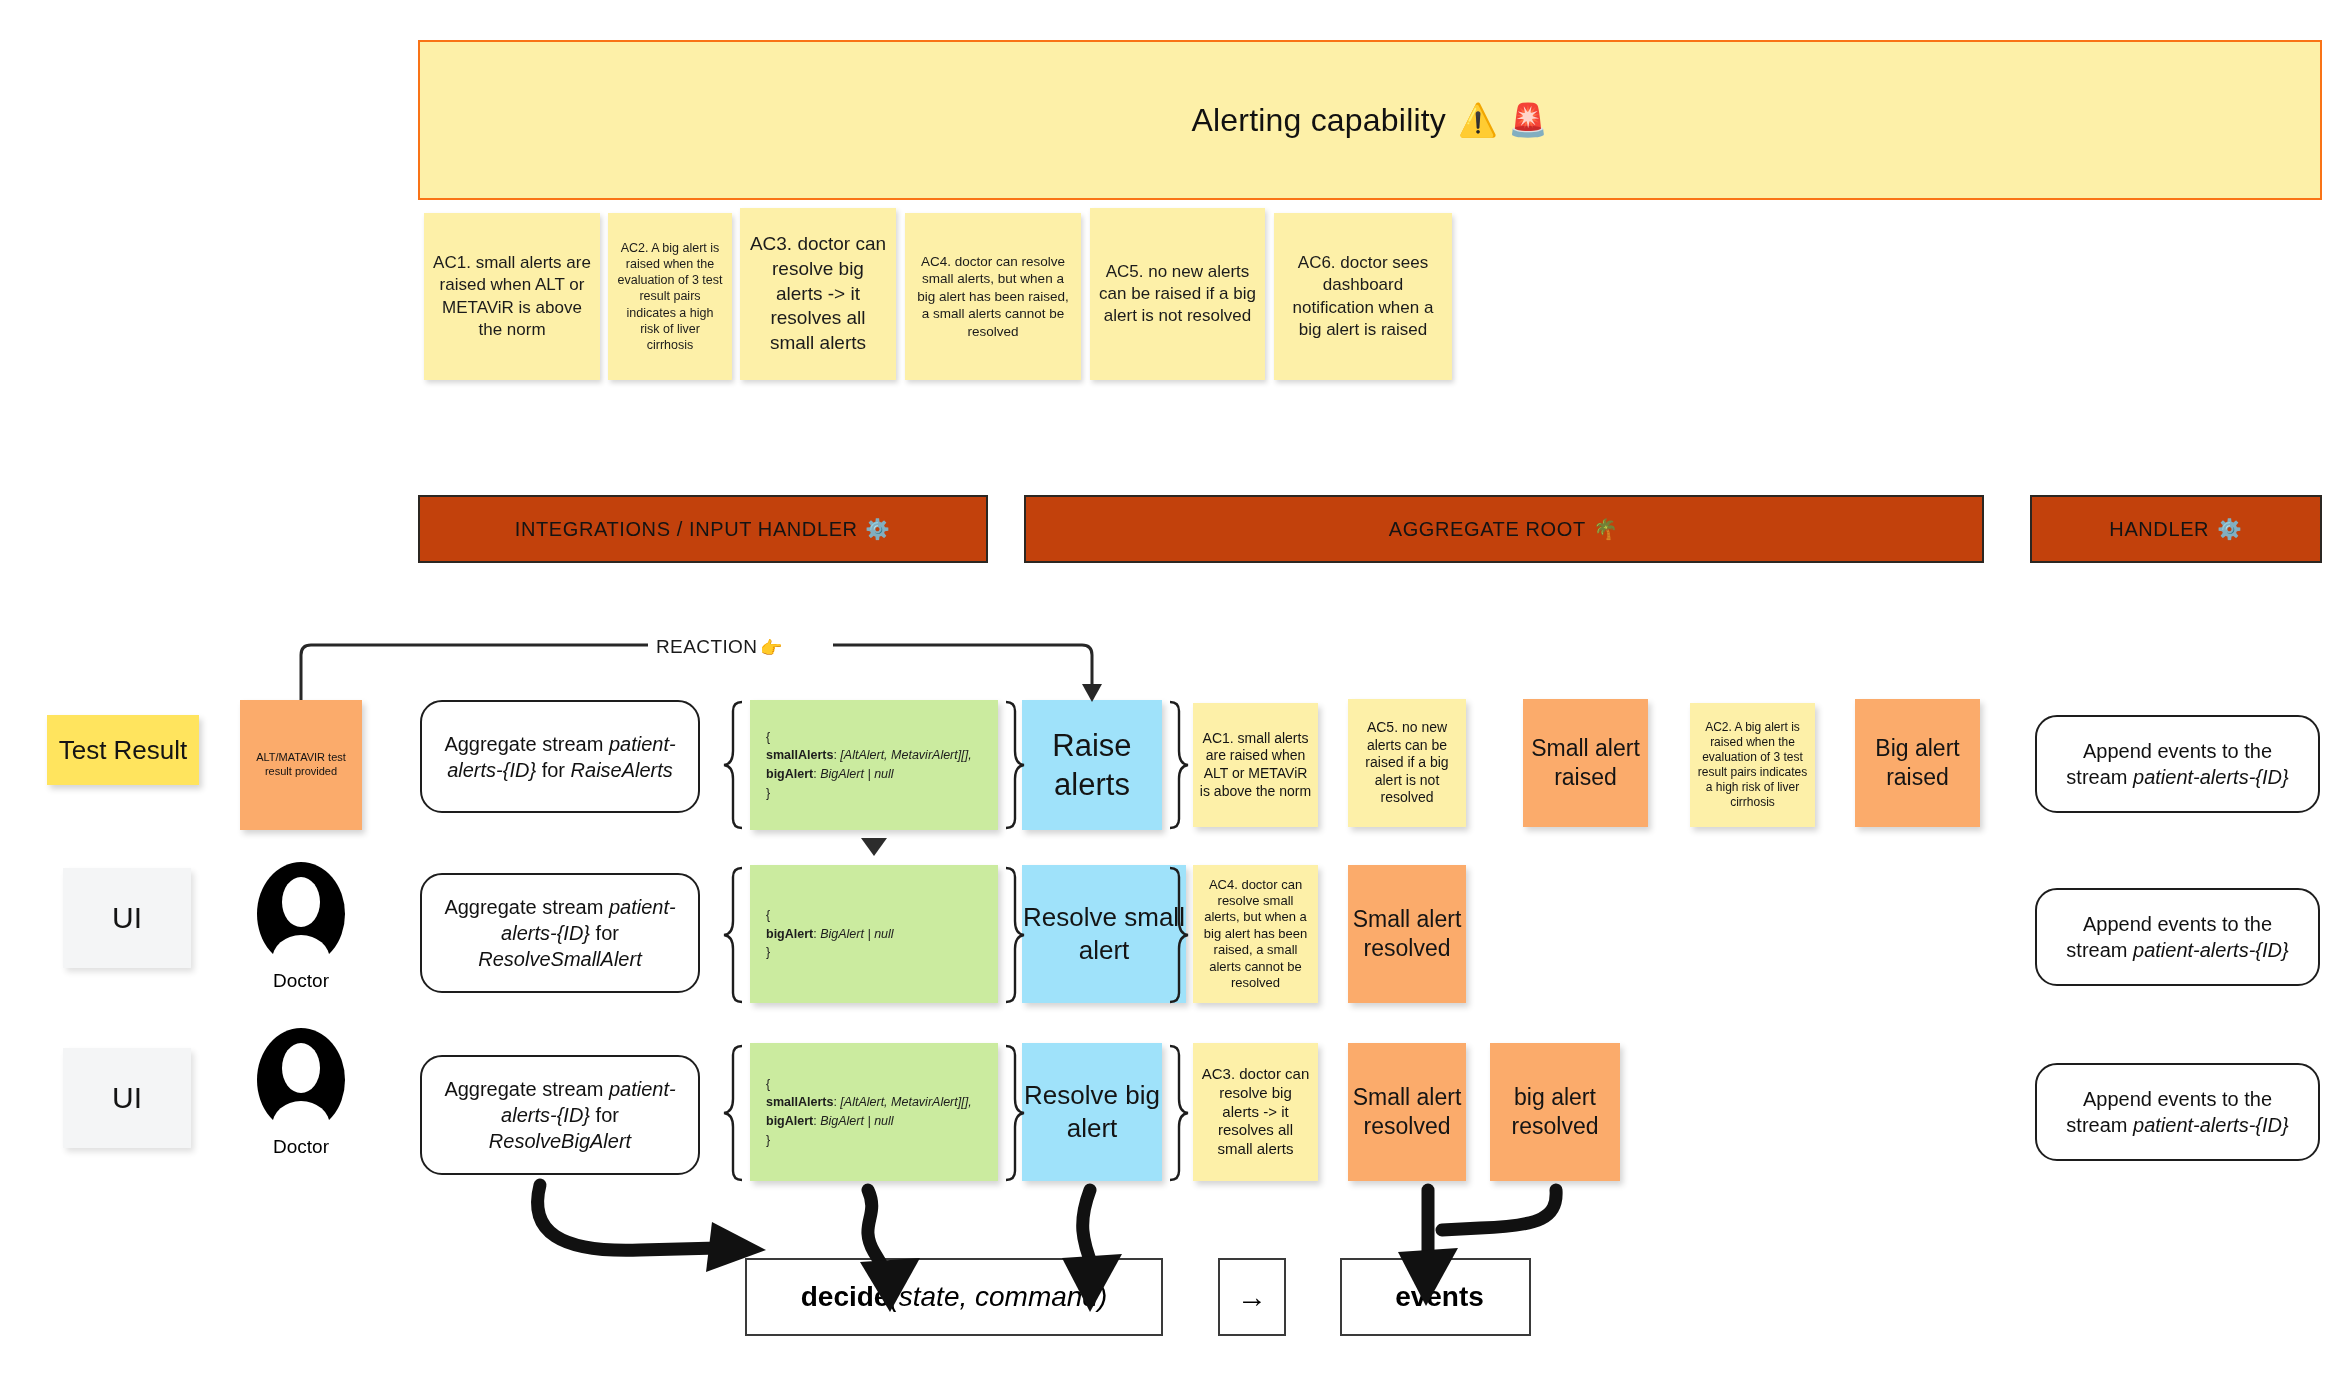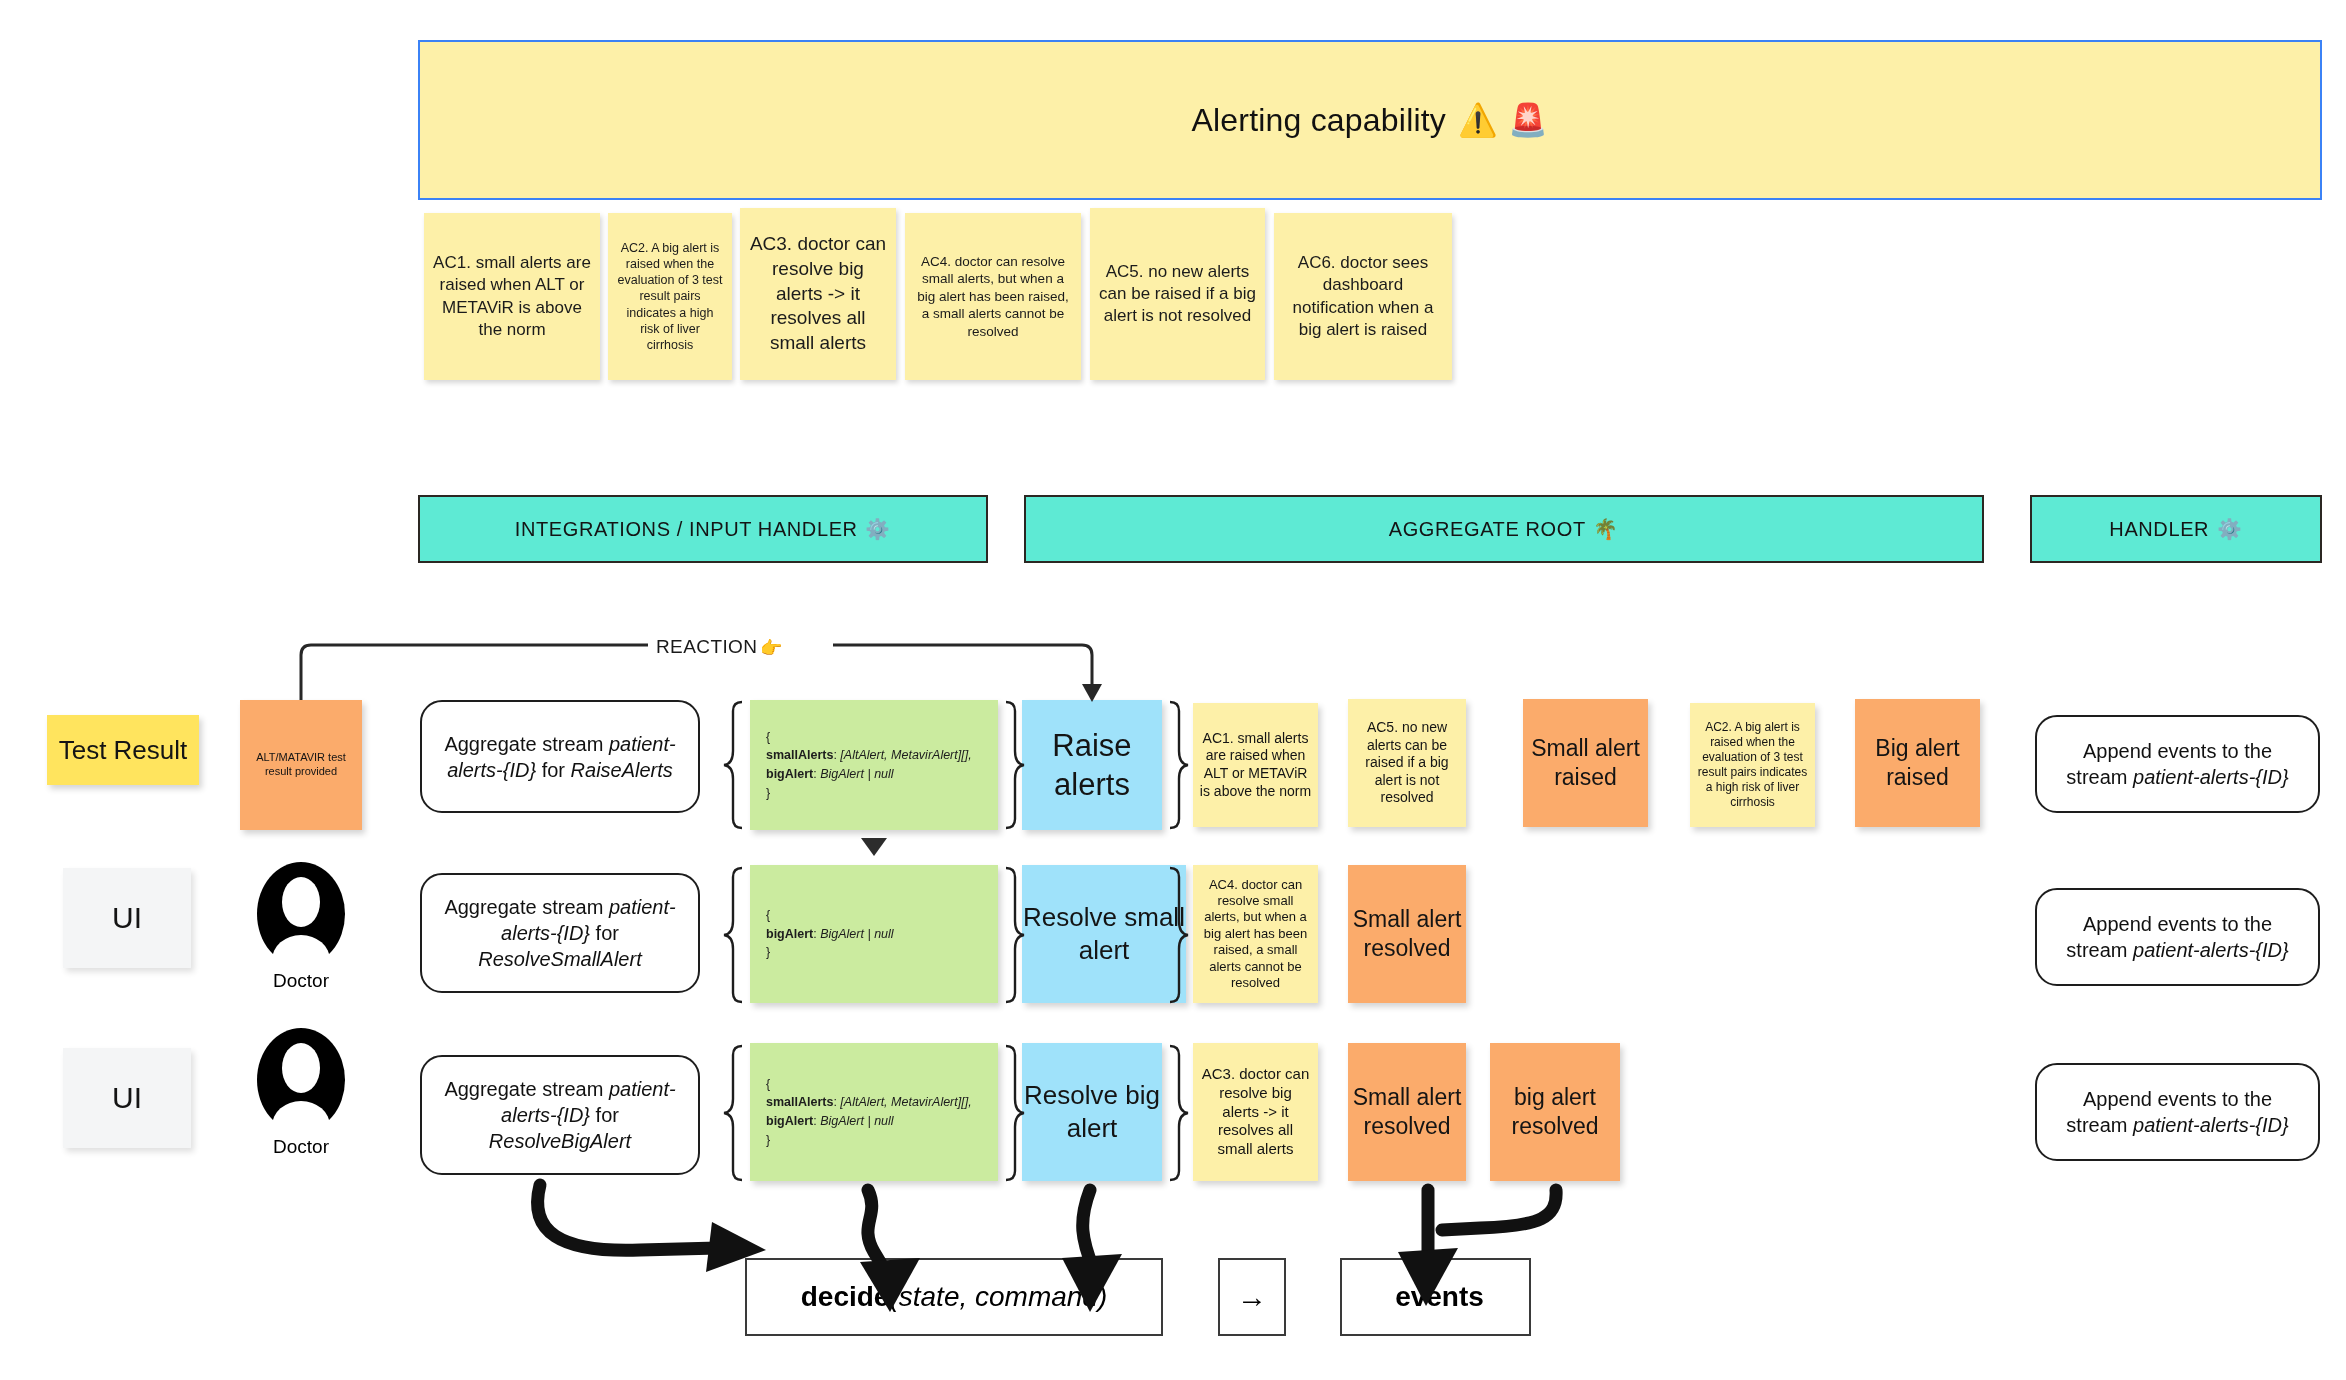--- a/index.html
+++ b/index.html
@@ -6,40 +6,40 @@
   body{
     width:2346px;height:1380px;position:relative;overflow:hidden;
     font-family:"Liberation Sans", sans-serif;
     color:#1a1a1a;
   }
   .abs{position:absolute;box-sizing:border-box;}
 
   
   #capability-banner{
     left:418px;top:40px;width:1904px;height:160px;
-    background:#fdf0a8;border:2px solid #3b82f6;
+    background:#fdf0a8;border:2px solid #f97316;
     display:flex;align-items:center;justify-content:center;
   }
   #capability-title{
     font-size:32px;color:#111;letter-spacing:.2px;
     display:flex;align-items:center;gap:12px;white-space:nowrap;
   }
   .emoji{font-family:"DejaVu Sans", sans-serif;}
 
   
   .ac-note{
     background:#fdf0a8;
     box-shadow:2px 3px 5px rgba(0,0,0,.16);
     display:flex;align-items:center;justify-content:center;
     text-align:center;padding:8px 9px;line-height:1.3;color:#1b1b1b;
   }
 
   
   .lane{
-    background:#5eead4;border:2px solid #2b2722;
+    background:#c2410c;border:2px solid #2b2722;
     display:flex;align-items:center;justify-content:center;
     font-size:20px;letter-spacing:.6px;color:#141414;
     gap:8px;
   }
 
   
   .card{
     box-shadow:3px 4px 6px rgba(0,0,0,.17);
     display:flex;align-items:center;justify-content:center;
     text-align:center;line-height:1.26;color:#141414;

